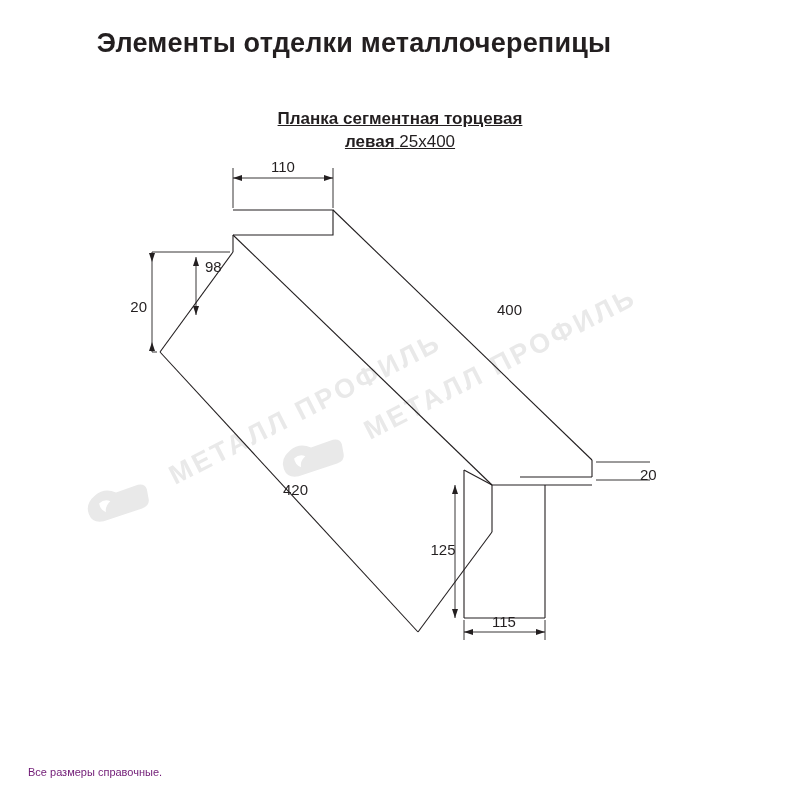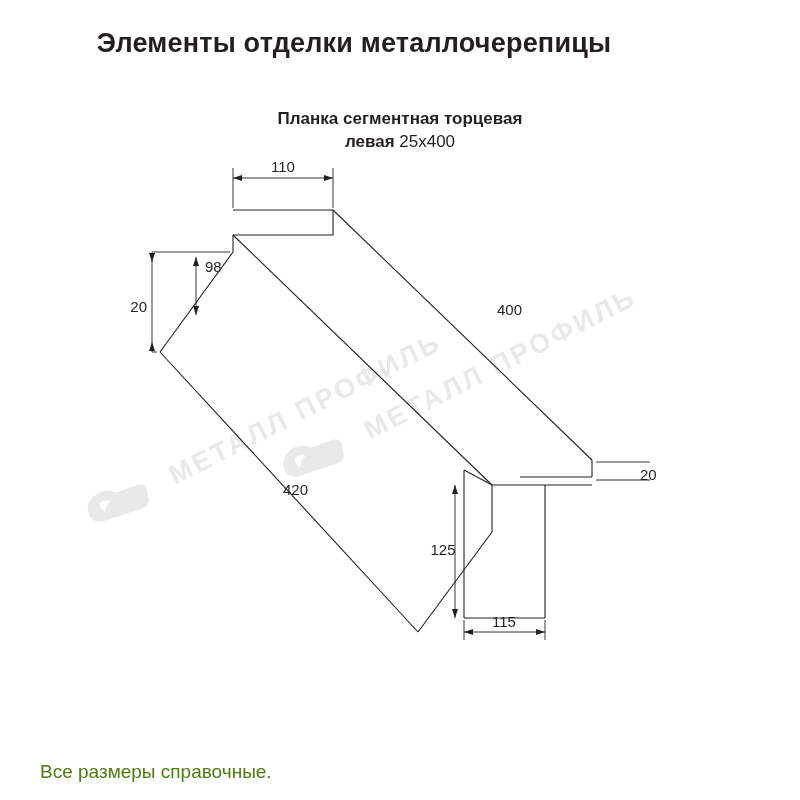--- a/index.html
+++ b/index.html
@@ -33,43 +33,43 @@
   .subtitle {
     position: absolute;
     top: 107px;
     left: 0;
     width: 800px;
     text-align: center;
     font-size: 17px;
     font-weight: bold;
     line-height: 23px;
     color: #231f20;
+    text-decoration: underline;
   }
   .subtitle .line2 {
     display: block;
     text-align: center;
   }
   .subtitle .size {
     font-weight: normal;
   }
   .drawing {
     position: absolute;
     top: 140px;
     left: 0;
     width: 800px;
     height: 530px;
   }
   .footnotes {
     position: absolute;
     left: 28px;
     bottom: 18px;
-    font-size: 19px;
+    font-size: 11px;
     line-height: 20px;
-    color: #4d7c0f;
-    margin-left: 12px;
+    color: #701a75;
   }
   .footnotes div {
     white-space: nowrap;
   }
 </style>
 </head>
 <body>
 
 <div class="page">
 

